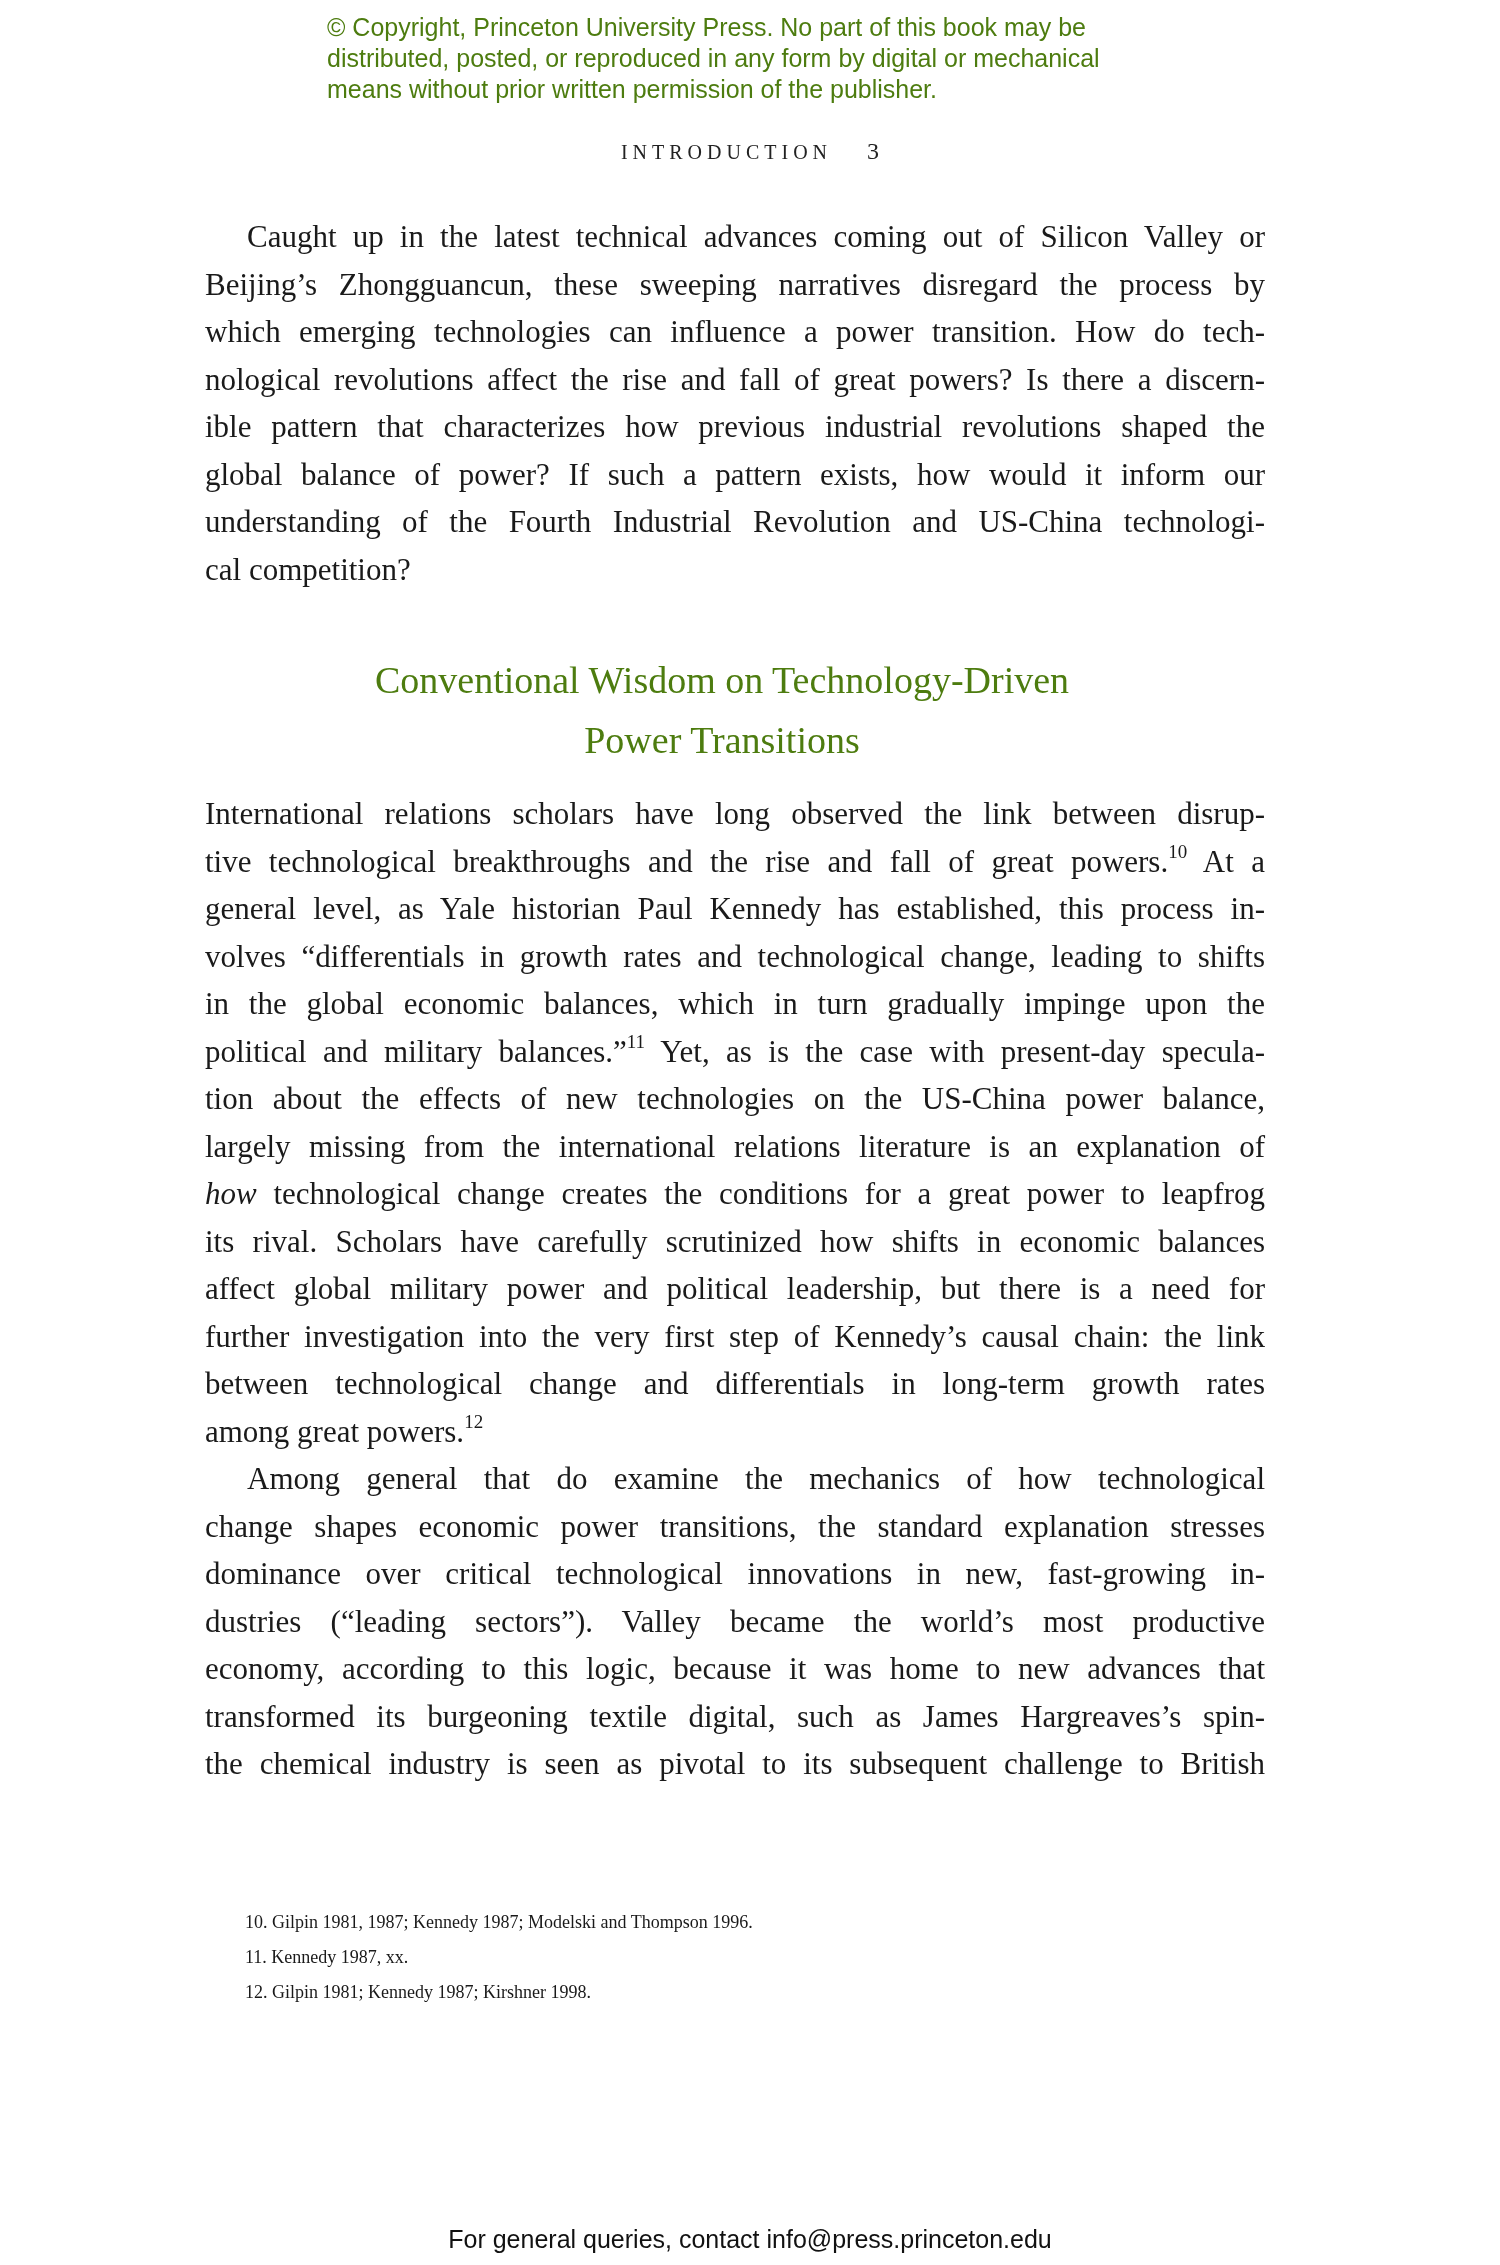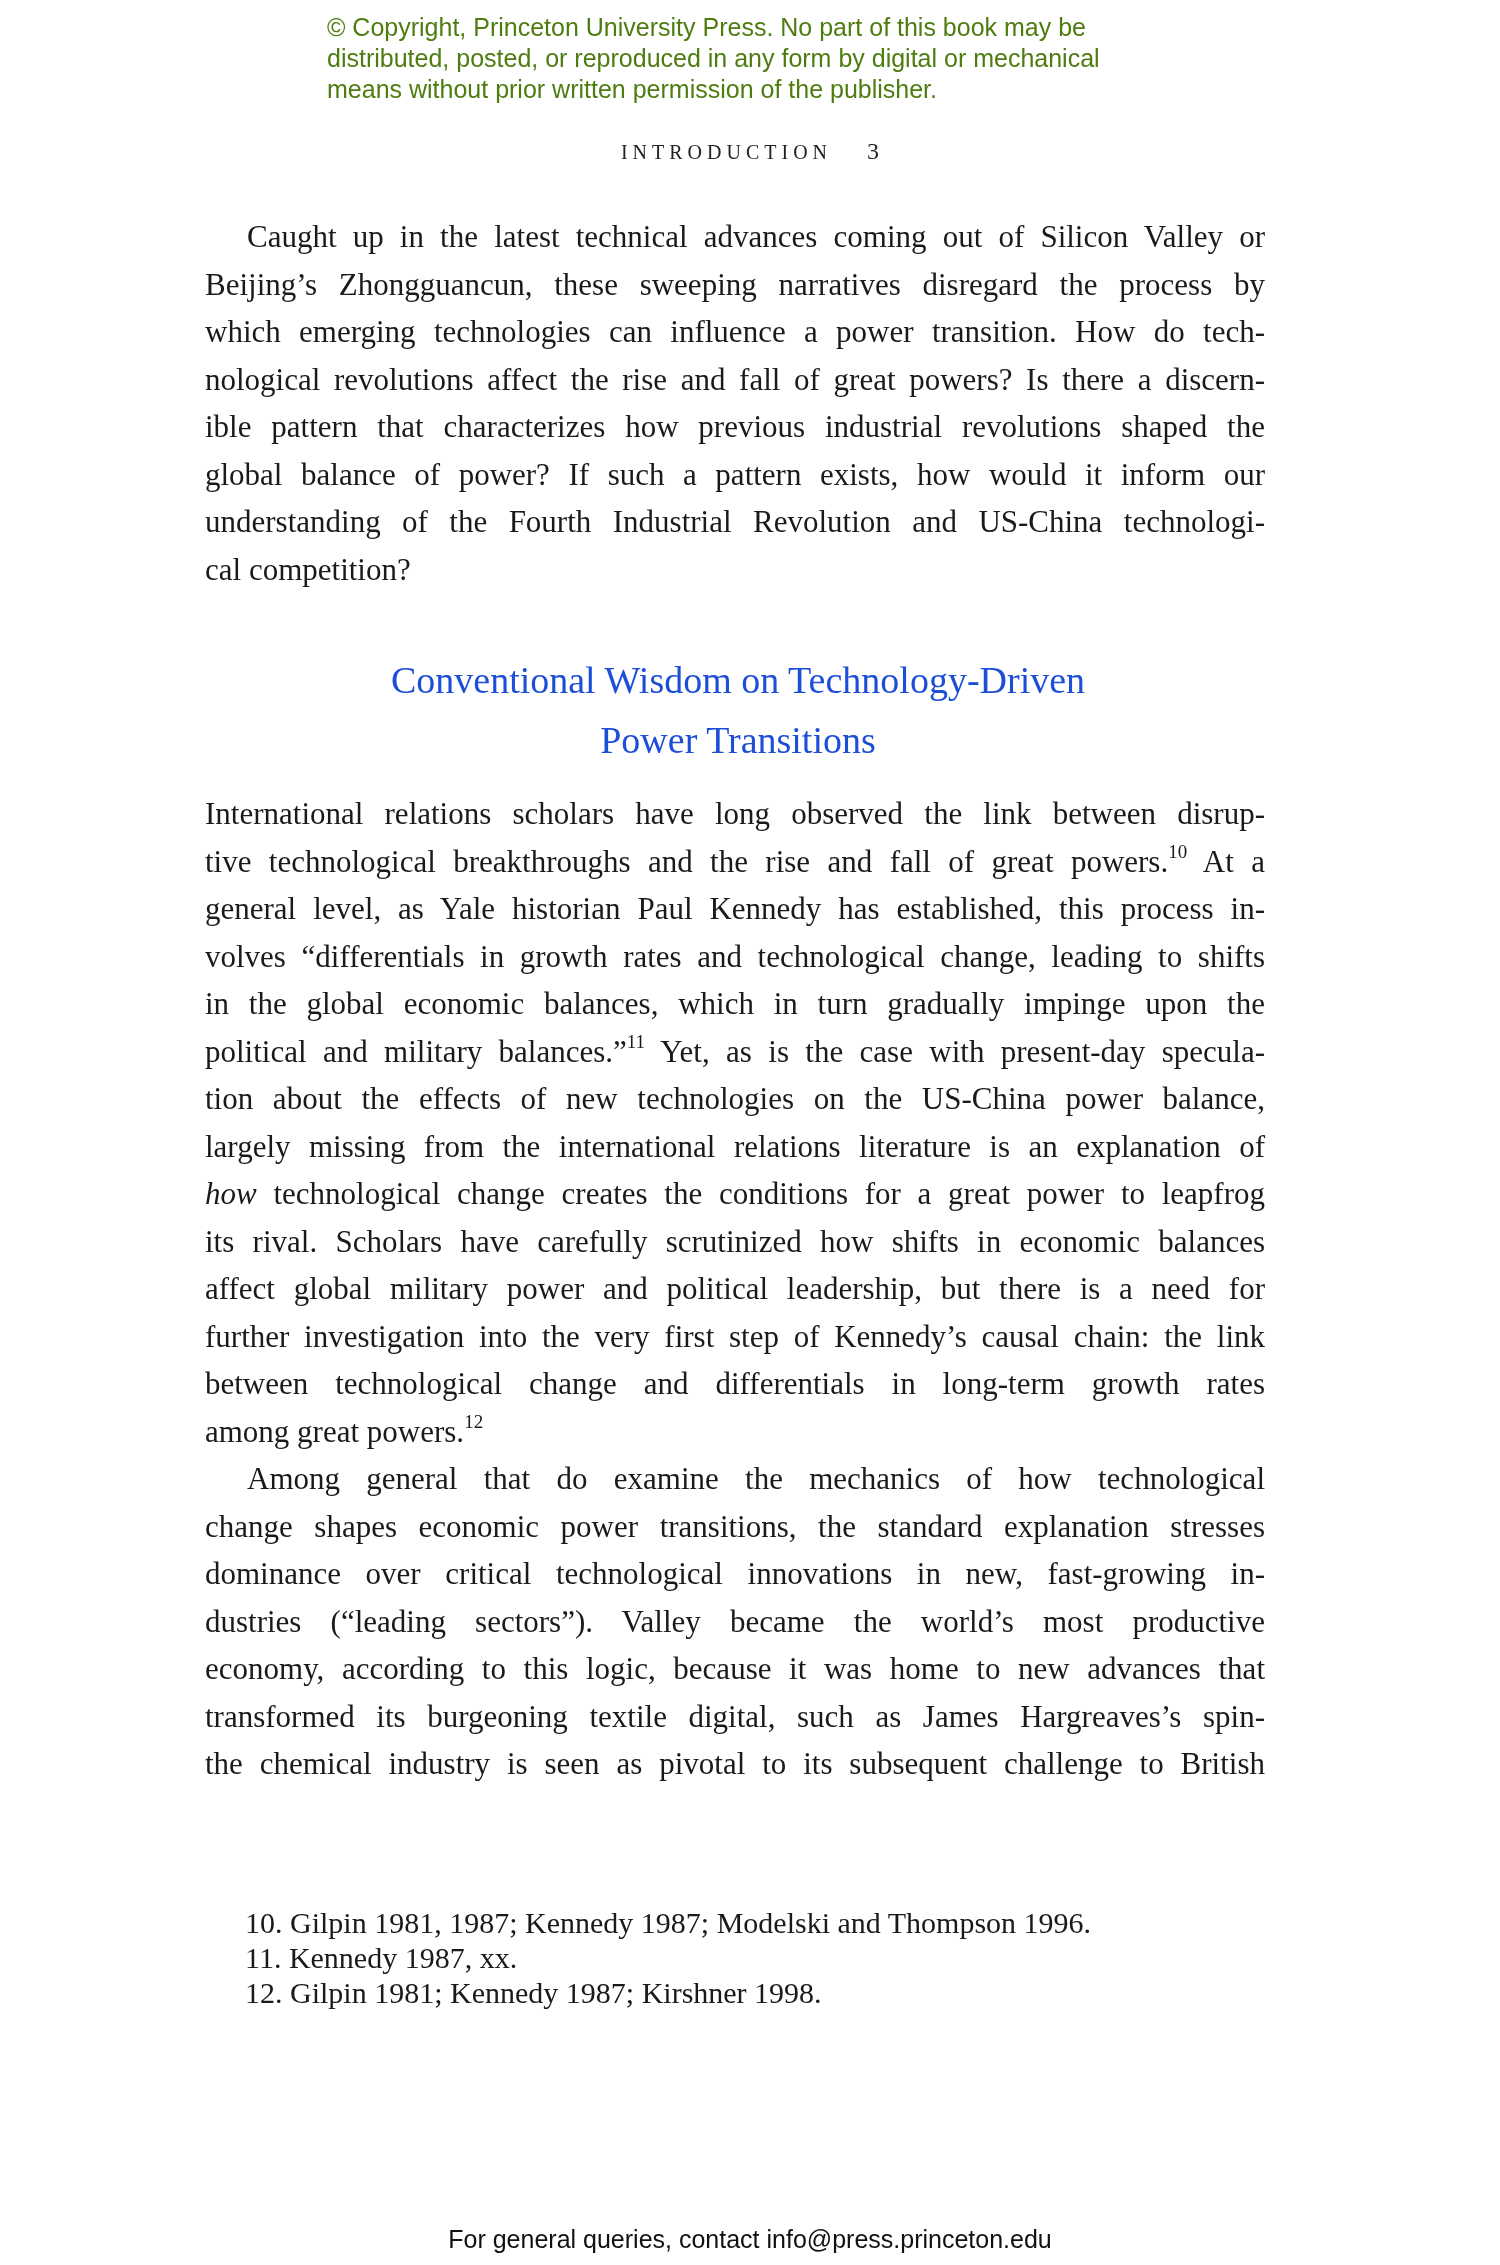--- a/index.html
+++ b/index.html
@@ -10,27 +10,27 @@
   .running-head { position:absolute; left:0; width:1500px; top:138px; text-align:center;
     font-family:"Liberation Serif", serif; font-size:20px; color:#222; }
   .running-head .rh-title { letter-spacing:5px; }
   .running-head .rh-page { font-size:24px; margin-left:30px; }
   .body-text { position:absolute; left:205px; width:1060px;
     font-family:"Liberation Serif", serif; font-size:31px; color:#1a1a1a; }
   .line { display:block; height:47.5px; line-height:47.5px; text-align:justify; text-align-last:justify; white-space:nowrap; }
   .line.last { text-align-last:left; }
   .line.indent { padding-left:42px; }
   .para1 { top:213px; }
-  .heading { position:absolute; left:16px; width:1444px; top:650px; text-align:center;
-    font-family:"Liberation Serif", serif; font-size:38px; line-height:60px; color:#1d4ed8; }
+  .heading { position:absolute; left:0; width:1444px; top:650px; text-align:center;
+    font-family:"Liberation Serif", serif; font-size:38px; line-height:60px; color:#4d7c0f; }
   .para2 { top:790px; }
   .para3 { top:1455px; }
   sup { font-size:19px; line-height:0; vertical-align:super; position:relative; top:-2px; }
   .footnotes { position:absolute; left:245px; top:1905px; width:900px;
-    font-family:"Liberation Serif", serif; font-size:30px; line-height:35px; color:#1a1a1a; }
+    font-family:"Liberation Serif", serif; font-size:18px; line-height:35px; color:#1a1a1a; }
   .fn { display:block; white-space:nowrap; }
   .footer { position:absolute; left:0; width:1500px; top:2225px; text-align:center;
     font-family:"Liberation Sans", sans-serif; font-size:25px; color:#111; }
 </style>
 </head>
 <body>
 
 <div class="copyright">
   <span class="cl">© Copyright, Princeton University Press. No part of this book may be</span>
   <span class="cl">distributed, posted, or reproduced in any form by digital or mechanical</span>

